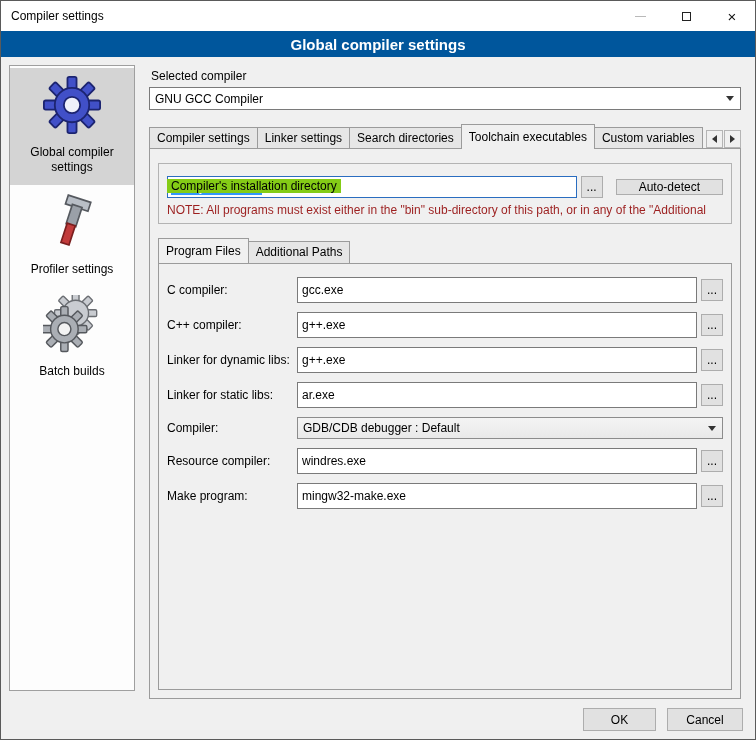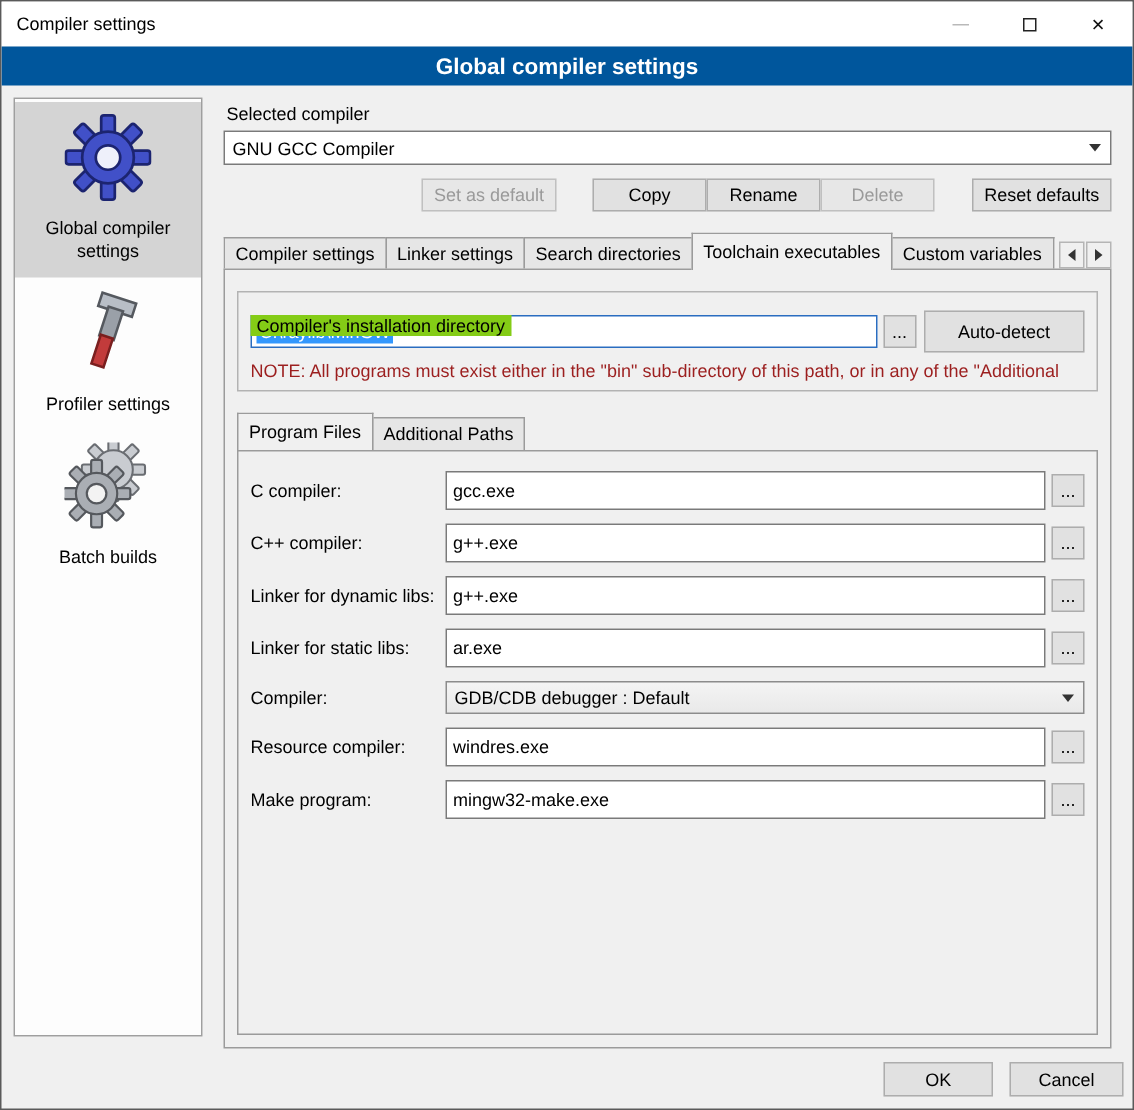--- a/index.html
+++ b/index.html
@@ -144,21 +144,21 @@
     overflow: hidden; white-space: nowrap;
   }
   .selected-text { background: #3297fd; color: #fff; padding: 1px 2px; }
   .browse-btn {
     width: 22px; height: 22px; margin-left: 4px;
     background: #e1e1e1; border: 1px solid #adadad;
     display: flex; align-items: center; justify-content: center;
     cursor: default; flex: none;
   }
   .autodetect-btn {
-    height: 28px; margin-left: 5px; padding: 0 22px;
+    height: 16px; margin-left: 13px; padding: 0 22px;
     background: #e1e1e1; border: 1px solid #adadad;
     display: flex; align-items: center; cursor: default; flex: none;
   }
   .note-text {
     margin-top: 5px; color: #9c1f1f;
     white-space: nowrap; overflow: hidden;
   }
   
   .inner-tabs-wrap { margin: 14px 8px 0; }
   .inner-panel { flex: 1; margin: 0 8px 8px; padding-top: 4px; }
@@ -173,21 +173,21 @@
   .choice {
     flex: 1; height: 22px;
     border: 1px solid #8c8c8c;
     background: linear-gradient(#f4f4f4, #e9e9e9);
     display: flex; align-items: center; padding-left: 5px; cursor: default;
   }
   .choice .choice-text { flex: 1; }
   .choice .combo-arrow-zone { width: 20px; display: flex; justify-content: center; }
   
   .footer {
-    position: absolute; right: 6px; bottom: 8px;
+    position: absolute; right: 12px; bottom: 8px;
     display: flex;
   }
   .footer .btn { height: 23px; }
   .btn-ok { width: 73px; }
   .btn-cancel { width: 76px; margin-left: 11px; }
 </style>
 </head>
 <body>
 
 <div class="window">
@@ -285,27 +285,20 @@
 
     <div class="field-caption">Selected compiler</div>
 
     <div class="combo">
       <span class="combo-text">GNU GCC Compiler</span>
       <span class="combo-arrow-zone">
           <span class="tri-down"></span>
         </span>
     </div>
 
-    <div class="btn-row">
-      <div class="btn disabled btn-setdefault">Set as default</div>
-      <div class="btn btn-copy">Copy</div>
-      <div class="btn btn-rename">Rename</div>
-      <div class="btn disabled btn-delete">Delete</div>
-      <div class="btn btn-reset">Reset defaults</div>
-    </div>
 
     <div class="tabs-wrap">
       <div class="tabs-scroll">
         <div class="tab">Compiler settings</div>
         <div class="tab">Linker settings</div>
         <div class="tab">Search directories</div>
         <div class="tab active">Toolchain executables</div>
         <div class="tab">Custom variables</div>
         <div class="tab">Buil</div>
       </div>

